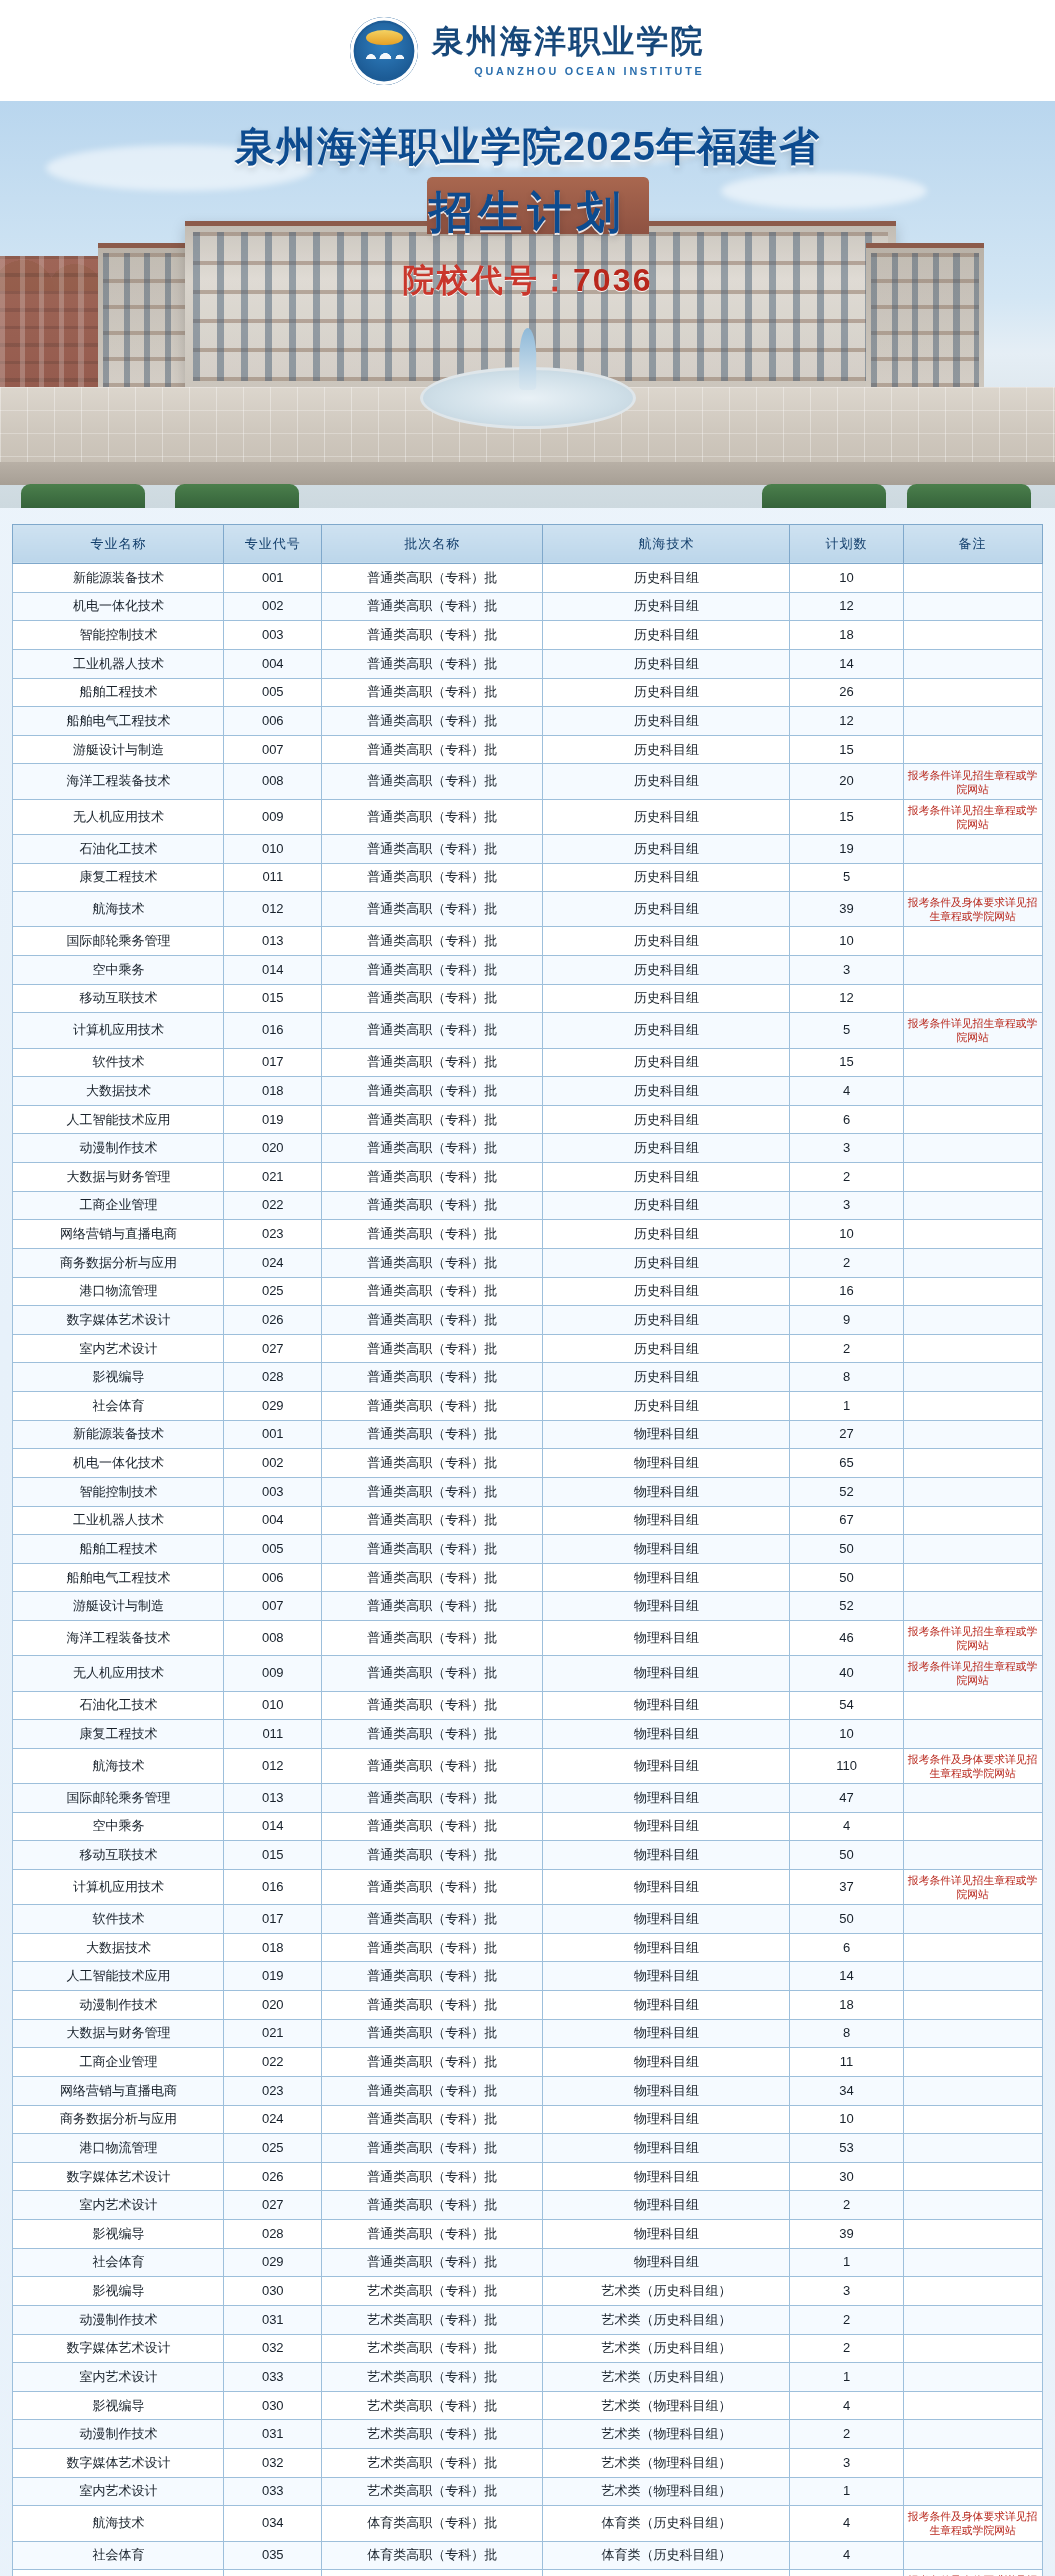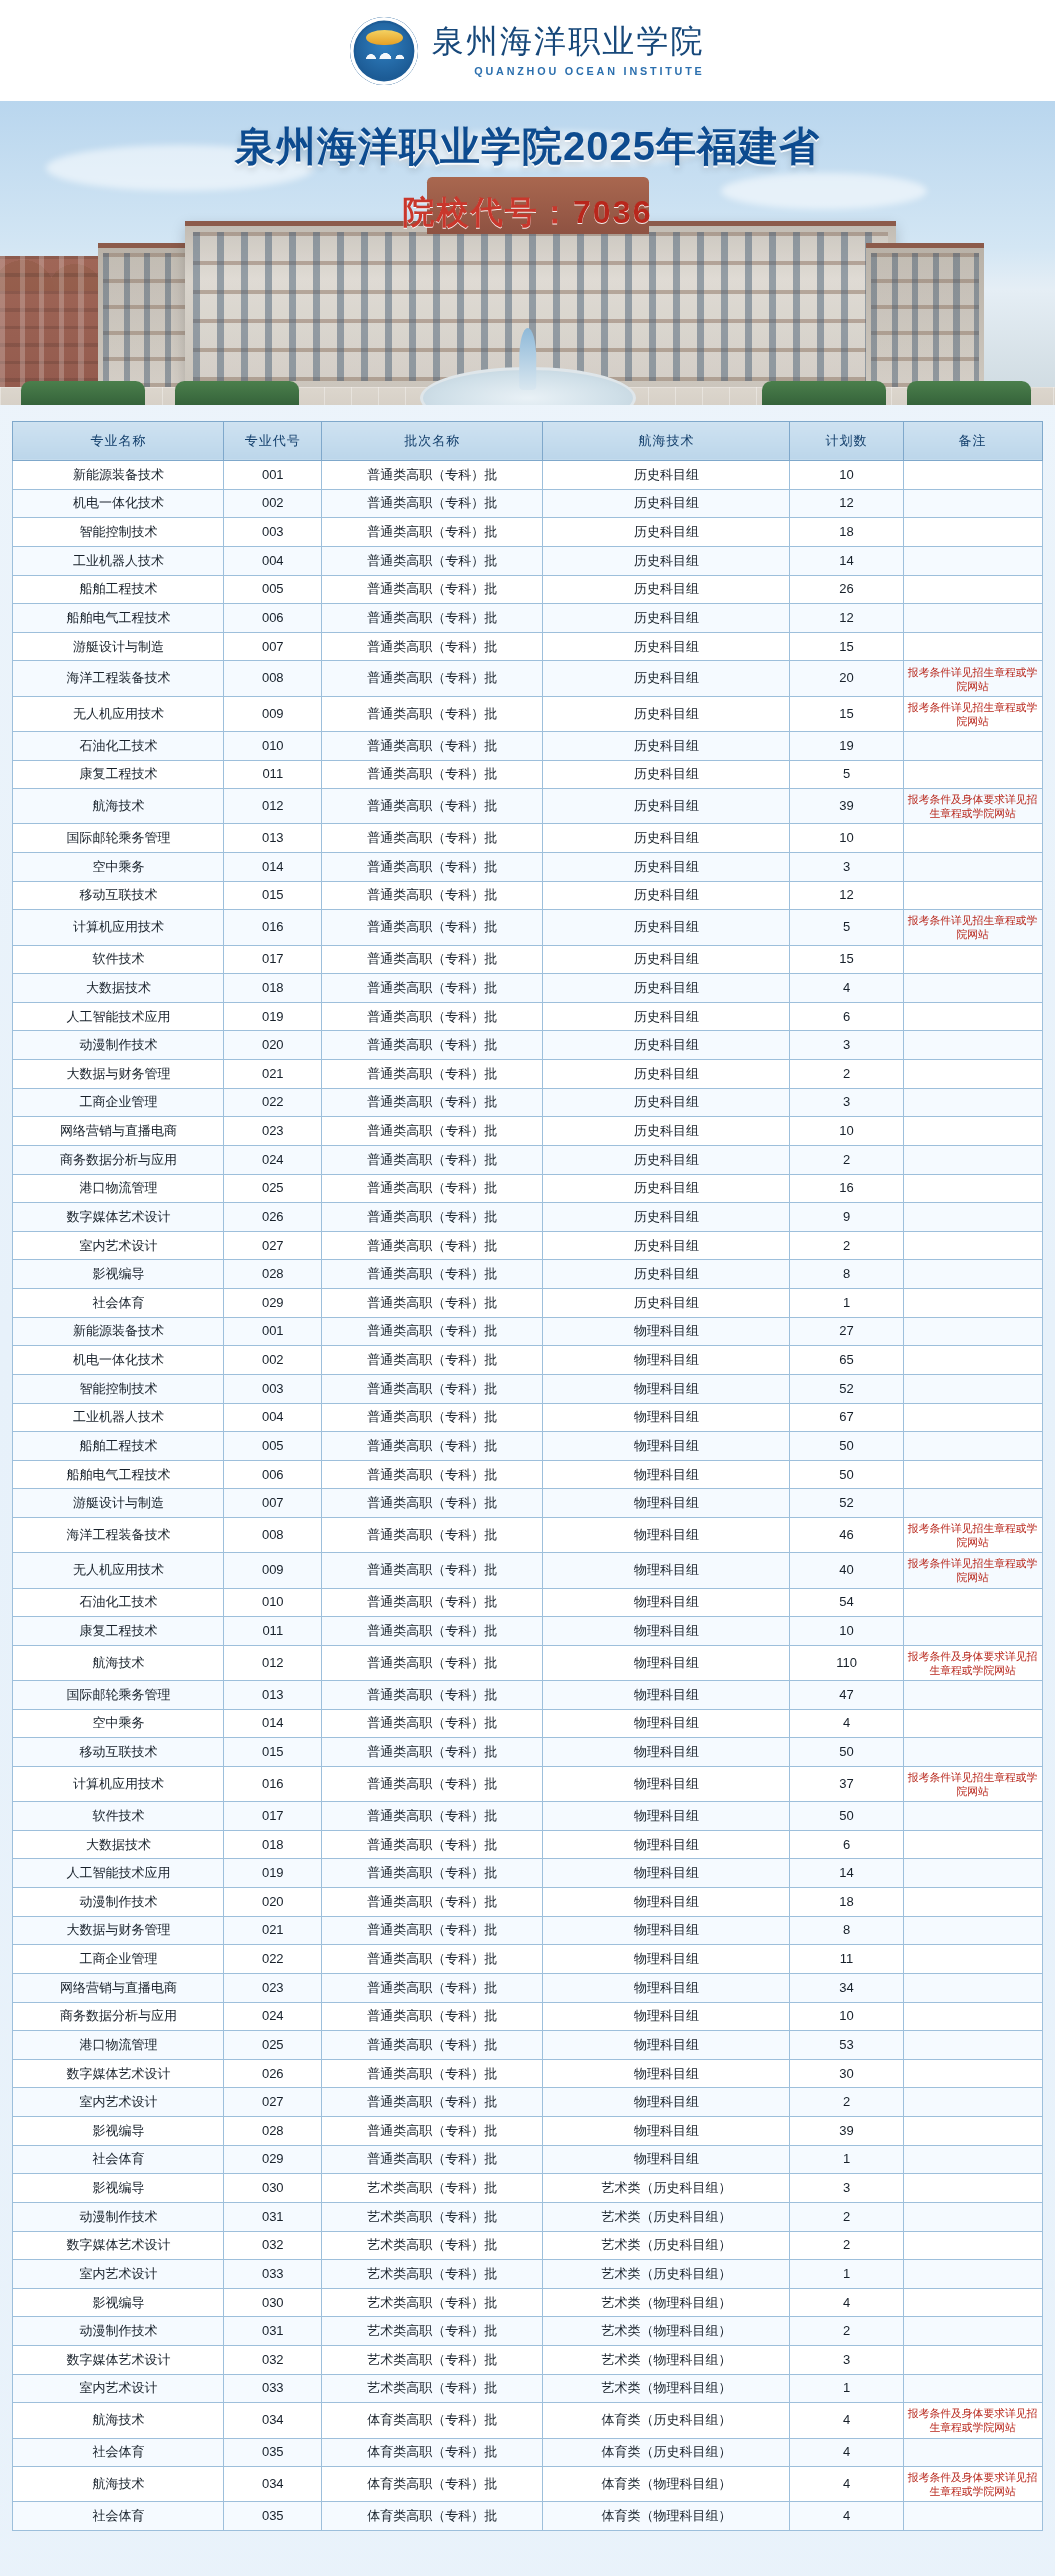--- a/index.html
+++ b/index.html
@@ -50,38 +50,38 @@
     position: absolute;
     left: 15.5px; top: 13.4px;
     width: 37px; height: 15.5px;
     border-radius: 50% 50% 46% 46%;
     background: linear-gradient(180deg,#ffd75e,#f0a21c);
     opacity: .95;
   }
   .logo-text { display: flex; flex-direction: column; justify-content: center; }
   .logo-cn {
     font-size: 32px;
-    font-weight: normal;
+    font-weight: bold;
     color: #17487a;
     letter-spacing: 2.1px;
     line-height: 1.1;
   }
   .logo-en {
     font-size: 10.8px;
     color: #2b6fae;
     letter-spacing: 2.8px;
     margin-top: 5.2px;
     font-weight: bold;
     text-align: right;
   }
 
   
   .hero {
     position: relative;
-    height: 304px;
+    height: 407px;
     overflow: hidden;
     background: linear-gradient(180deg, #bcd9ef 0%, #cfe4f2 36%, #c8dced 100%);
   }
   .hero .sky {
     position: absolute; inset: 0;
     background: linear-gradient(180deg,#b9d6ee 0%, #d3e6f4 48%, #e5eef5 62%, #cdd9df 100%);
   }
   .hero .cloud {
     position: absolute;
     background: rgba(255,255,255,.55);
@@ -277,20 +277,21 @@
     <div class="fountain"></div>
     <div class="sculpt"></div>
     <div class="road"></div>
     <div class="shrub s1"></div>
     <div class="shrub s2"></div>
     <div class="shrub s3"></div>
     <div class="shrub s4"></div>
 
     <div class="hero-text">
       <div class="hero-title-1">泉州海洋职业学院2025年福建省</div>
+      <div class="hero-title-2">招生计划</div>
       <div class="hero-code">
         <span>院校代号：</span><span class="num">7036</span>
       </div>
     </div>
   </div>
 
   <div class="table-wrap">
     <table class="plan">
       <colgroup>
         <col class="c-major">

